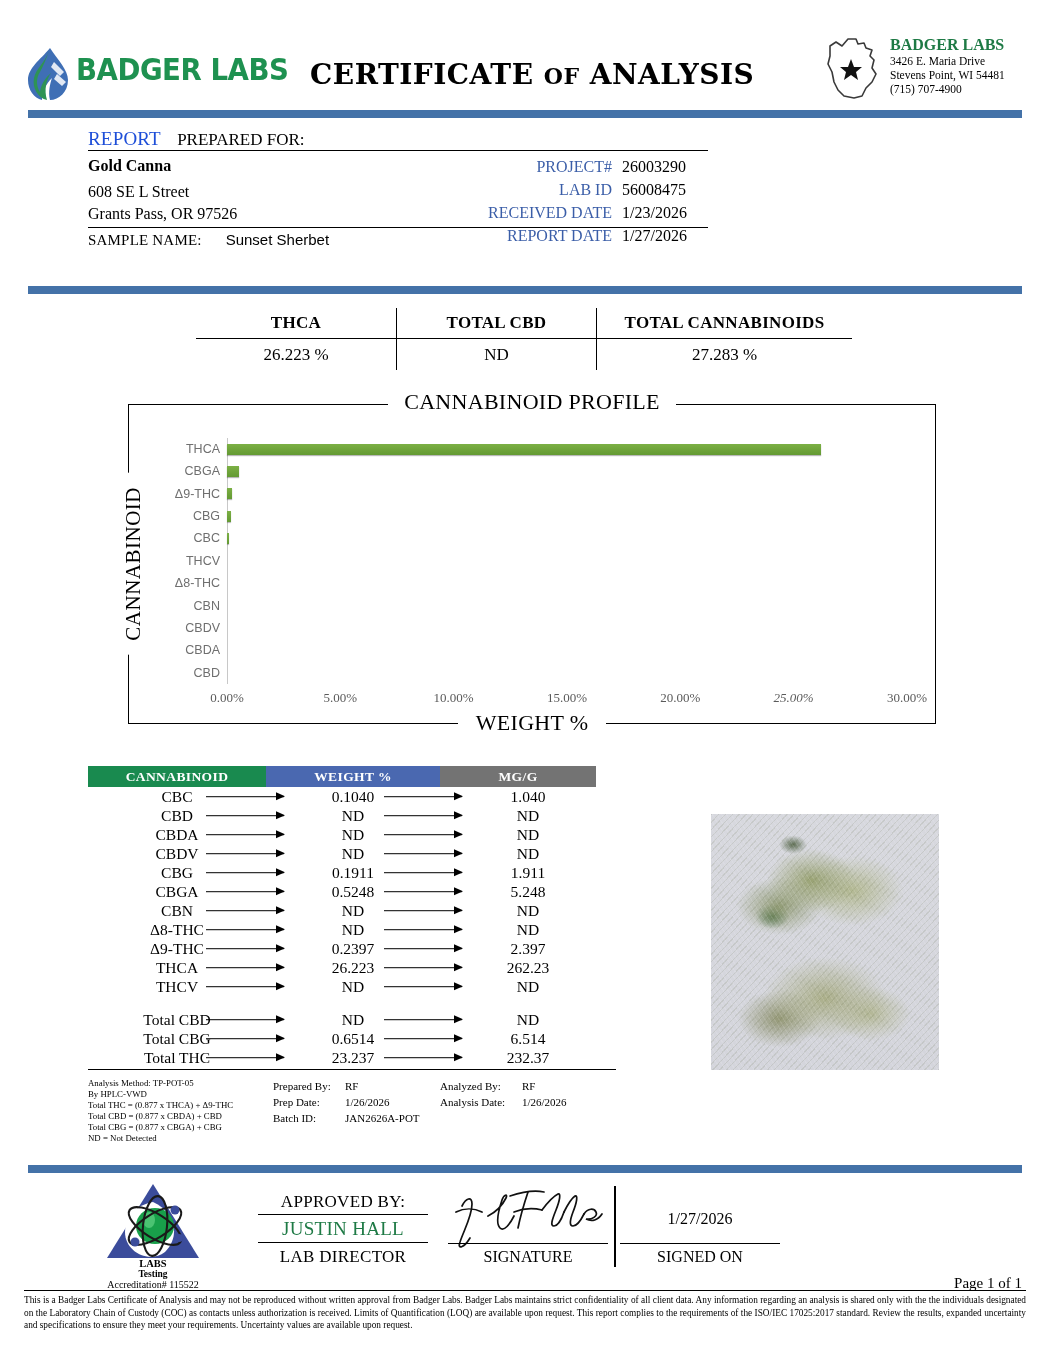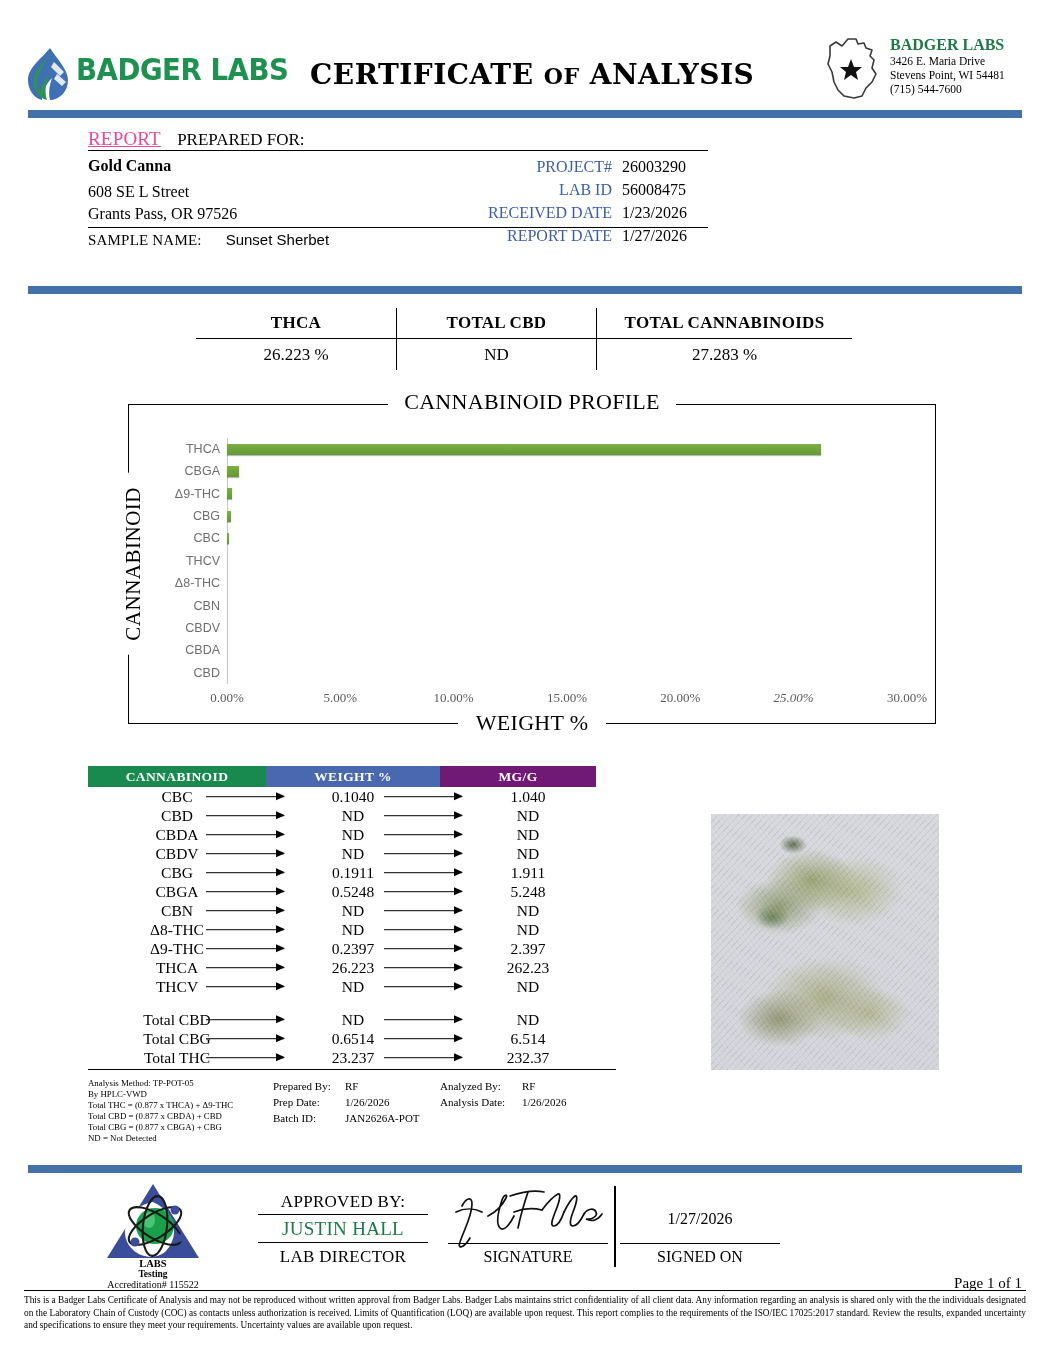--- a/index.html
+++ b/index.html
@@ -42,21 +42,21 @@
   
   .bluebar { position: absolute; background: #4472A8; }
   .bar1 { left: 28px; top: 110px; width: 994px; height: 8px; }
   .bar2 { left: 28px; top: 286px; width: 994px; height: 8px; }
   .bar3 { left: 28px; top: 1165px; width: 994px; height: 8px; }
 
   
   .report-block { position: absolute; left: 88px; top: 128px; width: 620px; }
   .rb-line1 { font-size: 17px; white-space: nowrap; }
   .rb-line1 .rep {
-    color: #ec4899; text-decoration: underline; font-size: 19px; letter-spacing: 0.2px;
+    color: #1d4ed8; font-size: 19px; letter-spacing: 0.2px;
   }
   .rb-line1 .prep { font-size: 17px; margin-left: 12px; }
   .rule { border-top: 1.6px solid #000; }
   .rb-body { position: relative; height: 76px; }
   .client-name {
     position: absolute; left: 0; top: 6px;
     font-weight: 700; font-size: 16px; white-space: nowrap;
   }
   .client-addr1 { position: absolute; left: 0; top: 32px; font-size: 16px; white-space: nowrap; }
   .client-addr2 { position: absolute; left: 0; top: 54px; font-size: 16px; white-space: nowrap; }
@@ -137,21 +137,21 @@
 
   
   .res { position: absolute; left: 88px; top: 766px; width: 528px; }
   .res-head { display: flex; height: 21px; }
   .res-head div {
     color: #fff; font-weight: 700; font-size: 13.5px; letter-spacing: 0.4px;
     display: flex; align-items: center; justify-content: center;
   }
   .rh-1 { width: 178px; background: #198A4F; }
   .rh-2 { width: 174px; background: #4A68B0; }
-  .rh-3 { width: 156px; background: #701a75; }
+  .rh-3 { width: 156px; background: #737373; }
   .res-row { display: flex; align-items: center; height: 19px; }
   .rc-name { width: 178px; text-align: center; font-size: 15.5px; white-space: nowrap; }
   .rc-val { width: 174px; text-align: center; font-size: 15.5px; white-space: nowrap; }
   .rc-val2 { width: 176px; text-align: center; font-size: 15.5px; white-space: nowrap; }
   .res-row { position: relative; }
   .arr {
     position: absolute; top: 50%; height: 1.6px; background: #000;
     transform: translateY(-50%);
   }
   .arr::after {
@@ -261,21 +261,21 @@
       <svg viewBox="0 0 72 72" width="72" height="72">
         <path d="M12 16 L18 12 L24 16 L30 9 L38 9 L40 14 L46 13 L48 18 L54 20 L52 26 L56 30 L54 38
                  L58 44 L54 52 L48 58 L44 66 L36 68 L26 66 L20 60 L16 52 L14 42 L10 34 L12 26 Z" fill="#ffffff" stroke="#3a3a3a" stroke-width="1.6" stroke-linejoin="round"></path>
         <polygon points="33,29 36,37 44,37 38,42 40,50 33,45 26,50 28,42 22,37 30,37" fill="#111111"></polygon>
       </svg>
     </div>
     <div class="hdr-right">
       <div class="name">BADGER LABS</div>
       <div class="addr">3426 E. Maria Drive</div>
       <div class="addr">Stevens Point, WI 54481</div>
-      <div class="addr">(715) 544-7600</div>
+      <div class="addr">(715) 707-4900</div>
     </div>
   </div>
 
   <div class="bluebar bar1"></div>
 
   <div class="report-block">
     <div class="rb-line1">
       <span class="rep">REPORT</span>
       <span class="prep">PREPARED FOR:</span>
     </div>

